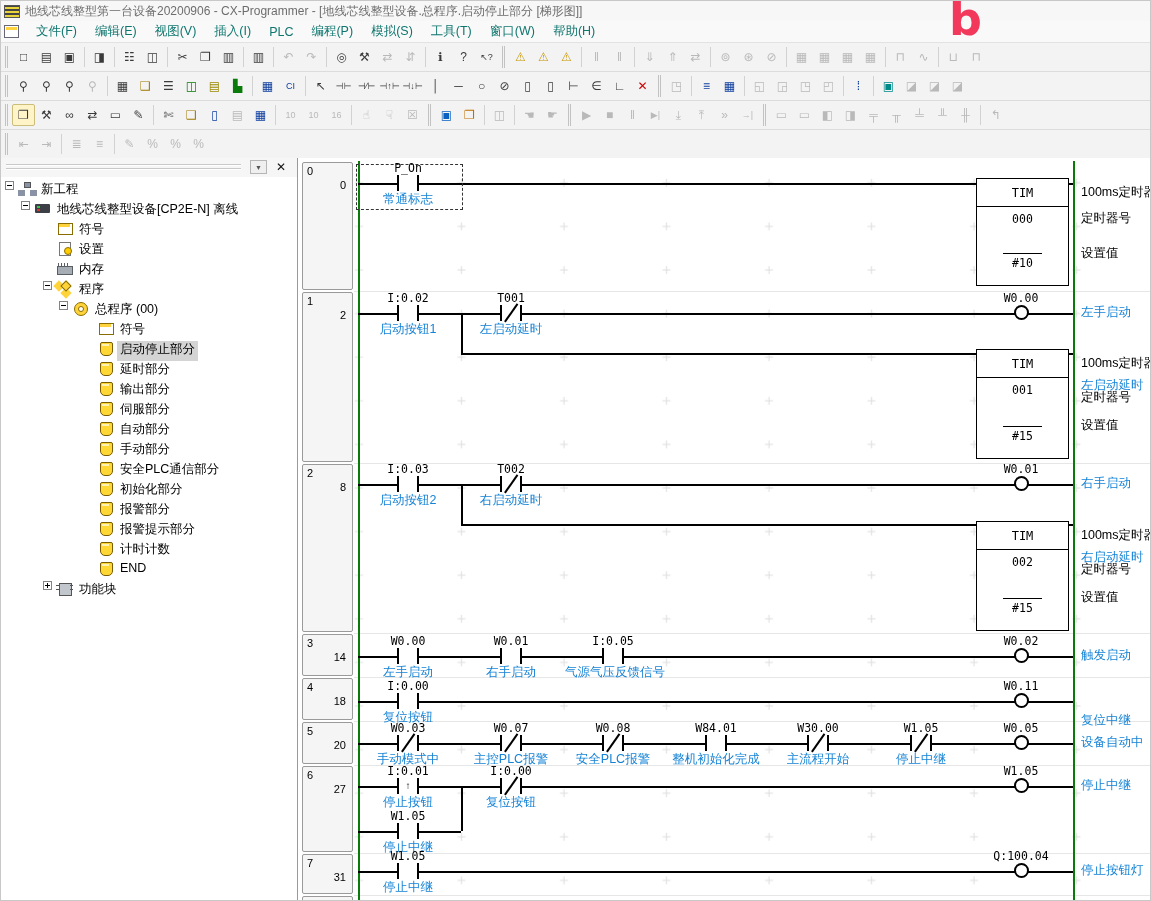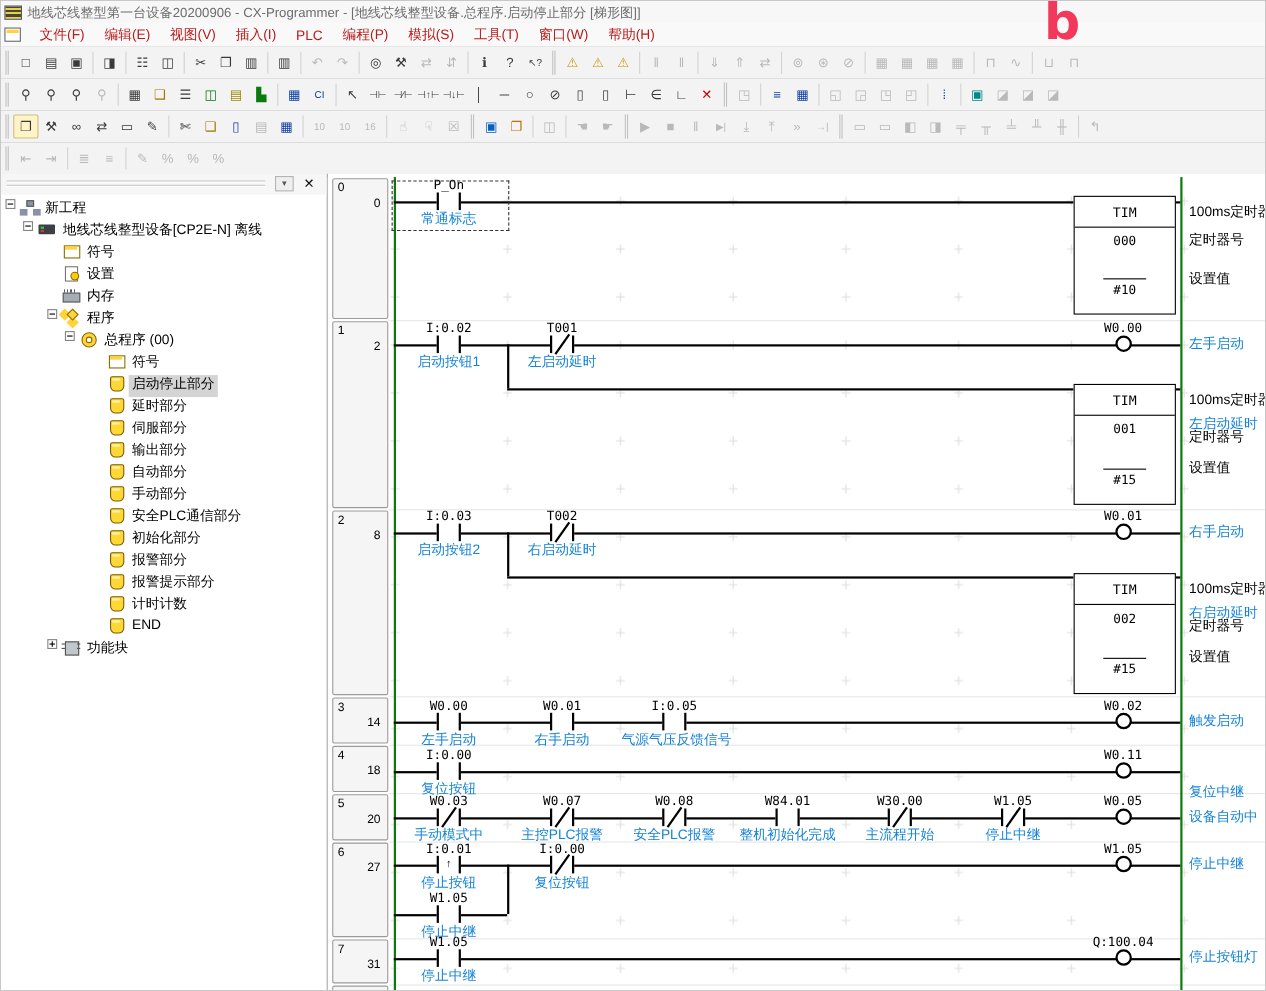--- a/index.html
+++ b/index.html
@@ -10,21 +10,21 @@
   
   .titlebar{height:20px;display:flex;align-items:center;background:#f7f7f7;padding-left:3px;}
   .app-icon{width:16px;height:13px;flex:none;border:1px solid #555;background:repeating-linear-gradient(0deg,#e8d33a 0 2px,#444 2px 4px);margin-right:5px;}
   .title{font-size:12px;color:#6d6d6d;white-space:nowrap;}
   .watermark{position:absolute;left:948px;top:-9px;font-size:46px;font-weight:bold;color:#f2395c;font-family:"DejaVu Sans",sans-serif;}
 
   
   .menubar{height:22px;display:flex;align-items:center;background:#f9f9f9;border-bottom:1px solid #e2e2e2;padding-left:3px;}
   .mdi-icon{width:15px;height:13px;flex:none;border:1px solid #667;background:#fff;position:relative;margin-right:8px;}
   .mdi-icon::after{content:"";position:absolute;left:1px;top:1px;width:11px;height:3px;background:#ffd23e;}
-  .menu-item{font-size:12.5px;color:#b91c1c;padding:2px 9px;white-space:nowrap;}
+  .menu-item{font-size:12.5px;color:#0f766e;padding:2px 9px;white-space:nowrap;}
 
   
   .tbrow{height:29px;display:flex;align-items:center;background:#f3f3f3;border-bottom:1px solid #dcdcdc;overflow:hidden;}
   .tb-btn{width:23px;height:22px;flex:none;display:flex;align-items:center;justify-content:center;font-size:12px;color:#3a3a3a;border:1px solid transparent;border-radius:2px;white-space:nowrap;}
   .tb-btn.dis{color:#b9b9b9;}
   .tb-btn.pressed{background:#fff4c8;border-color:#cdbd7a;}
   .tb-sep{width:1px;height:20px;background:#d2d2d2;margin:0 3px;flex:none;}
   .tb-grip{width:3px;height:22px;border-left:1px solid #c2c2c2;border-right:1px solid #c2c2c2;margin:0 4px;flex:none;}
 
   
@@ -335,25 +335,25 @@
         <div class="trow" style="padding-left:96px">
             <span class="ti ti-section"></span>
             <span class="tlabel sel">启动停止部分</span>
           </div>
         <div class="trow" style="padding-left:96px">
             <span class="ti ti-section"></span>
             <span class="tlabel">延时部分</span>
           </div>
         <div class="trow" style="padding-left:96px">
             <span class="ti ti-section"></span>
+            <span class="tlabel">输出部分</span>
+          </div>
+        <div class="trow" style="padding-left:96px">
+            <span class="ti ti-section"></span>
             <span class="tlabel">伺服部分</span>
-          </div>
-        <div class="trow" style="padding-left:96px">
-            <span class="ti ti-section"></span>
-            <span class="tlabel">输出部分</span>
           </div>
         <div class="trow" style="padding-left:96px">
             <span class="ti ti-section"></span>
             <span class="tlabel">自动部分</span>
           </div>
         <div class="trow" style="padding-left:96px">
             <span class="ti ti-section"></span>
             <span class="tlabel">手动部分</span>
           </div>
         <div class="trow" style="padding-left:96px">

